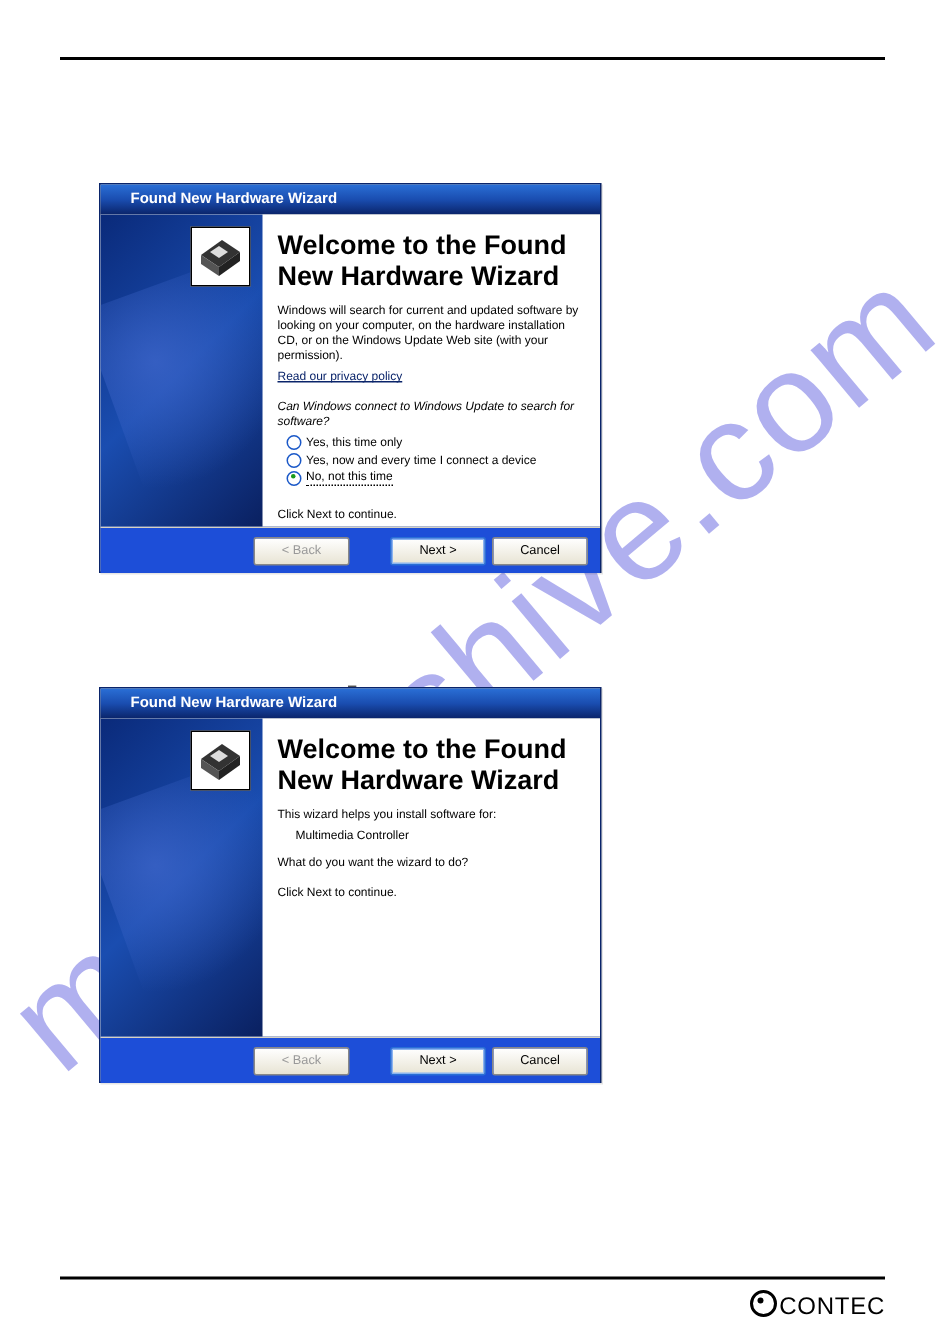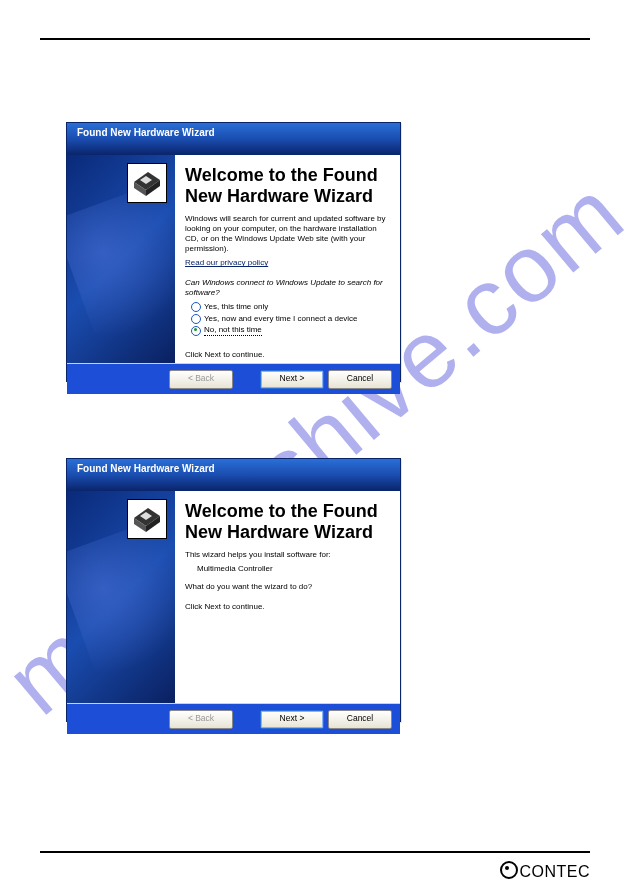--- a/index.html
+++ b/index.html
@@ -69,27 +69,27 @@
     width: 333px;
     border: 1px solid #0a246a;
     background: #ece9d8;
     box-shadow: 1px 1px 0 rgba(0,0,0,0.1);
     z-index: 2;
   }
   .d1 { left: 66px; top: 122px; height: 258px; }
   .d2 { left: 66px; top: 458px; height: 262px; }
 
   .titlebar {
-    height: 32px;
+    height: 20px;
     background: linear-gradient(to bottom, #2a6fd6 0%, #1a4db0 50%, #0a246a 100%);
     color: #fff;
     font-size: 10px;
     font-weight: bold;
     line-height: 19px;
-    padding-left: 10px;
+    padding-left: 20px;
   }
   .body {
     display: flex;
     height: 208px;
     background: #fff;
   }
   .d2 .body { height: 212px; }
   .sidebar {
     width: 108px;
     background: linear-gradient(135deg, #0a2a7a 0%, #1a4db0 50%, #0a2060 100%);

